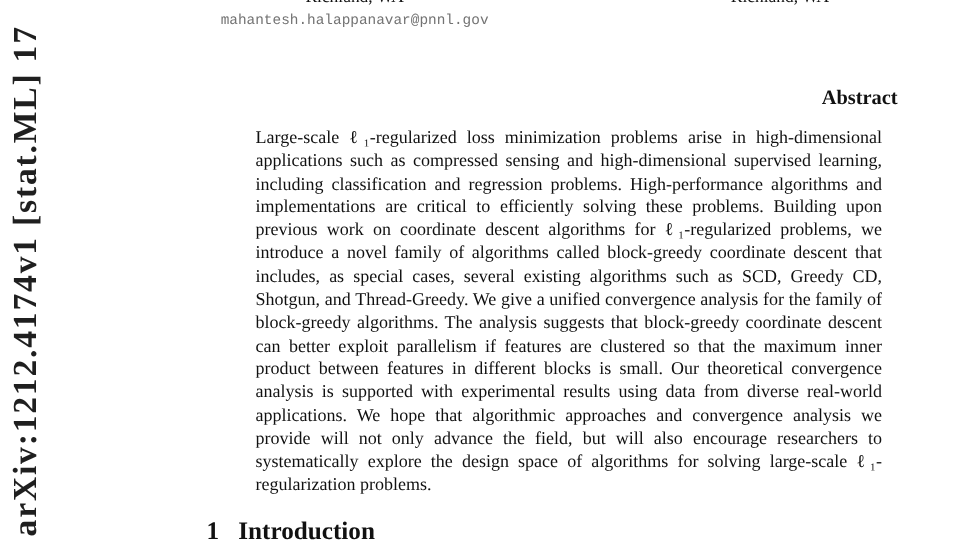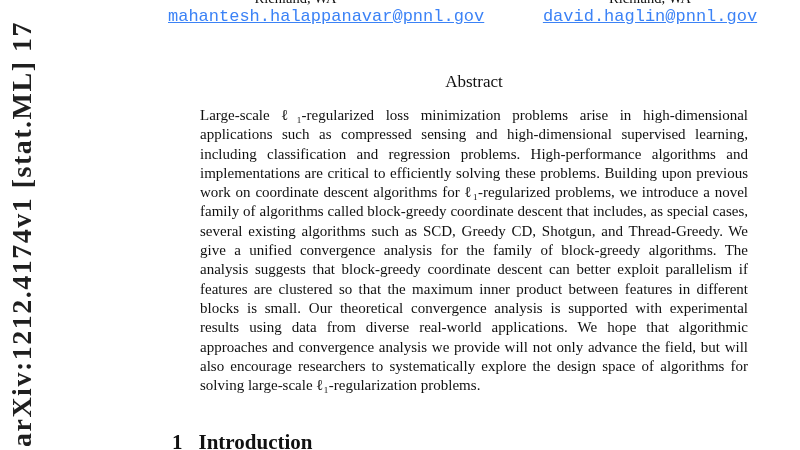--- a/index.html
+++ b/index.html
@@ -35,44 +35,43 @@
   }
   .col-left  { left: 168px; width: 255px; }
   .col-right { left: 530px; width: 240px; }
   .affiliation {
     font-size: 14.5px;
     line-height: 17px;
     color: #111111;
   }
   .email {
     font-family: "Liberation Mono", monospace;
-    font-size: 17px;
+    font-size: 12px;
     line-height: 16px;
     margin-top: 2px;
-    color: #3b82f6;
+    color: #737373;
     white-space: nowrap;
-    text-decoration: underline;
   }
   .abstract-block {
     position: absolute;
     top: 72px;
     left: 200px;
     width: 548px;
   }
   .abstract-title {
-    text-align: center;
-    font-weight: normal;
+    text-align: right;
+    font-weight: bold;
     font-size: 17px;
     margin: 0 0 14px 0;
   }
   .abstract-body {
     text-align: justify;
     font-size: 15px;
     line-height: 19.3px;
-    margin: 0;
+    margin: 13px;
     color: #101010;
   }
   .section-heading {
     position: absolute;
     top: 430px;
     left: 172px;
     font-weight: bold;
     font-size: 21px;
     white-space: nowrap;
   }
@@ -86,21 +85,20 @@
 
 <div class="arxiv-banner">arXiv:1212.4174v1  [stat.ML]  17</div>
 
 <div class="author-col col-left">
   <div class="affiliation">Richland, WA</div>
   <div class="email">mahantesh.halappanavar@pnnl.gov</div>
 </div>
 
 <div class="author-col col-right">
   <div class="affiliation">Richland, WA</div>
-  <div class="email">david.haglin@pnnl.gov</div>
 </div>
 
 <div class="abstract-block">
   <h2 class="abstract-title">Abstract</h2>
   <p class="abstract-body">Large-scale ℓ₁-regularized loss minimization problems arise in high-dimensional applications such as compressed sensing and high-dimensional supervised learning, including classification and regression problems. High-performance algorithms and implementations are critical to efficiently solving these problems. Building upon previous work on coordinate descent algorithms for ℓ₁-regularized problems, we introduce a novel family of algorithms called block-greedy coordinate descent that includes, as special cases, several existing algorithms such as SCD, Greedy CD, Shotgun, and Thread-Greedy. We give a unified convergence analysis for the family of block-greedy algorithms. The analysis suggests that block-greedy coordinate descent can better exploit parallelism if features are clustered so that the maximum inner product between features in different blocks is small. Our theoretical convergence analysis is supported with experimental results using data from diverse real-world applications. We hope that algorithmic approaches and convergence analysis we provide will not only advance the field, but will also encourage researchers to systematically explore the design space of algorithms for solving large-scale ℓ₁-regularization problems.</p>
 </div>
 
 <div class="section-heading">
   <span class="section-number">1</span><span>Introduction</span>
 </div>

